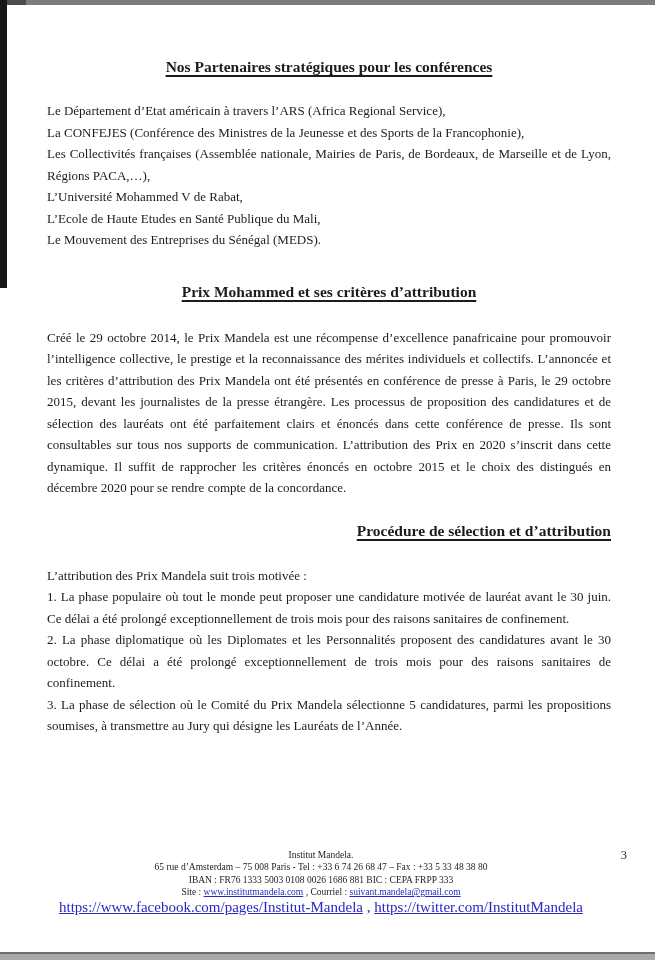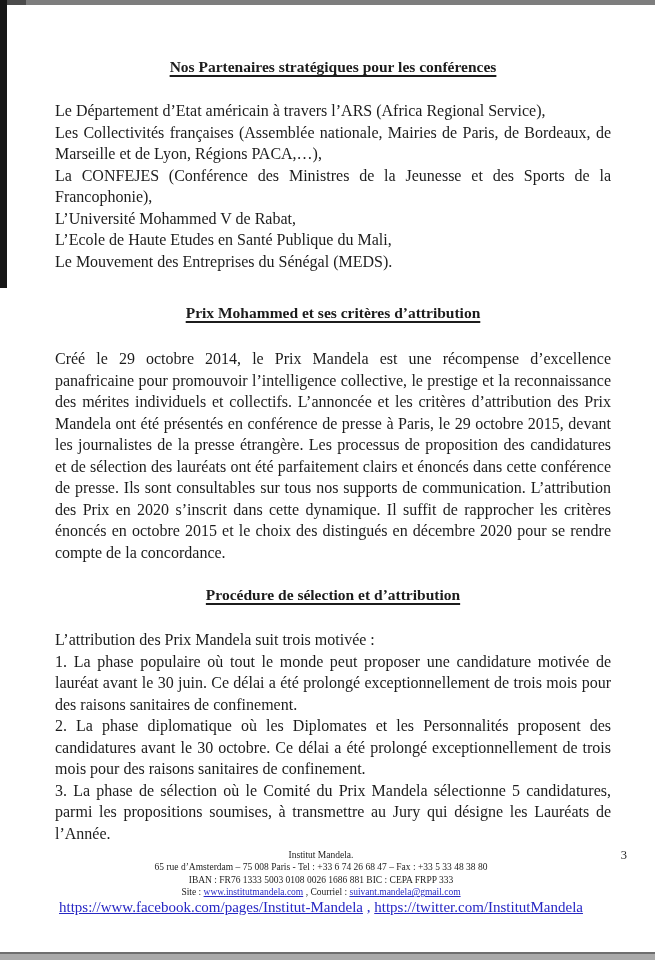--- a/index.html
+++ b/index.html
@@ -11,28 +11,28 @@
     font-family:"Liberation Serif","DejaVu Serif",serif;
     color:#1c1c1c;
     overflow:hidden;
   }
   
   .top-bar{position:absolute;top:0;left:0;width:655px;height:5px;background:#7d7d7d;}
   .top-bar .dark-seg{position:absolute;left:0;top:0;width:26px;height:5px;background:#4c4c4c;}
   .left-strip{position:absolute;left:0;top:0;width:7px;height:288px;background:#161616;}
   .bottom-bar{position:absolute;bottom:0;left:0;width:655px;height:8px;background:#a9a9a9;border-top:2px solid #6e6e6e;box-sizing:border-box;border-bottom:none;}
 
-  .content{padding:57px 44px 0 37px;margin-left:18px;}
+  .content{padding:57px 44px 0 47px;}
   .heading{
     text-align:center;font-weight:bold;font-size:15.5px;line-height:19px;margin:0;
     text-decoration:underline;text-decoration-thickness:1.5px;text-underline-offset:3px;
   }
   .h2{margin-top:31px;}
-  .h3{margin-top:22px;}
-  .block{font-size:16px;line-height:21.5px;text-align:justify;font-family:Liberation Serif, serif;}
+  .h3{margin-top:22px;text-align:right;}
+  .block{font-size:13px;line-height:21.5px;text-align:justify;font-family:Liberation Serif, serif;}
   .partners{margin-top:24px;}
   .para{margin-top:26px;}
   .steps{margin-top:25px;}
   .closing{margin-top:22px;}
 
   .footer{
     position:absolute;top:849px;left:0;width:642px;
     text-align:center;font-size:9.5px;line-height:12.4px;color:#1c1c1c;
   }
   .footer .link{color:#2727c4;text-decoration:underline;cursor:pointer;}
@@ -49,22 +49,22 @@
     <div class="dark-seg"></div>
   </div>
   <div class="left-strip"></div>
 
   <div class="content">
 
     <h1 class="heading">Nos Partenaires stratégiques pour les conférences</h1>
 
     <div class="block partners">
       <div>Le Département d’Etat américain à travers l’ARS (Africa Regional Service),</div>
+      <div>La CONFEJES (Conférence des Ministres de la Jeunesse et des Sports de la Francophonie),</div>
       <div>Les Collectivités françaises (Assemblée nationale, Mairies de Paris, de Bordeaux, de Marseille et de Lyon, Régions PACA,…),</div>
-      <div>La CONFEJES (Conférence des Ministres de la Jeunesse et des Sports de la Francophonie),</div>
       <div>L’Université Mohammed V de Rabat,</div>
       <div>L’Ecole de Haute Etudes en Santé Publique du Mali,</div>
       <div>Le Mouvement des Entreprises du Sénégal (MEDS).</div>
     </div>
 
     <h1 class="heading h2">Prix Mohammed et ses critères d’attribution</h1>
 
     <div class="block para">Créé le 29 octobre 2014, le Prix Mandela est une récompense d’excellence panafricaine pour promouvoir l’intelligence collective, le prestige et la reconnaissance des mérites individuels et collectifs. L’annoncée et les critères d’attribution des Prix Mandela ont été présentés en conférence de presse à Paris, le 29 octobre 2015, devant les journalistes de la presse étrangère. Les processus de proposition des candidatures et de sélection des lauréats ont été parfaitement clairs et énoncés dans cette conférence de presse. Ils sont consultables sur tous nos supports de communication. L’attribution des Prix en 2020 s’inscrit dans cette dynamique. Il suffit de rapprocher les critères énoncés en octobre 2015 et le choix des distingués en décembre 2020 pour se rendre compte de la concordance.</div>
 
     <h1 class="heading h3">Procédure de sélection et d’attribution</h1>

